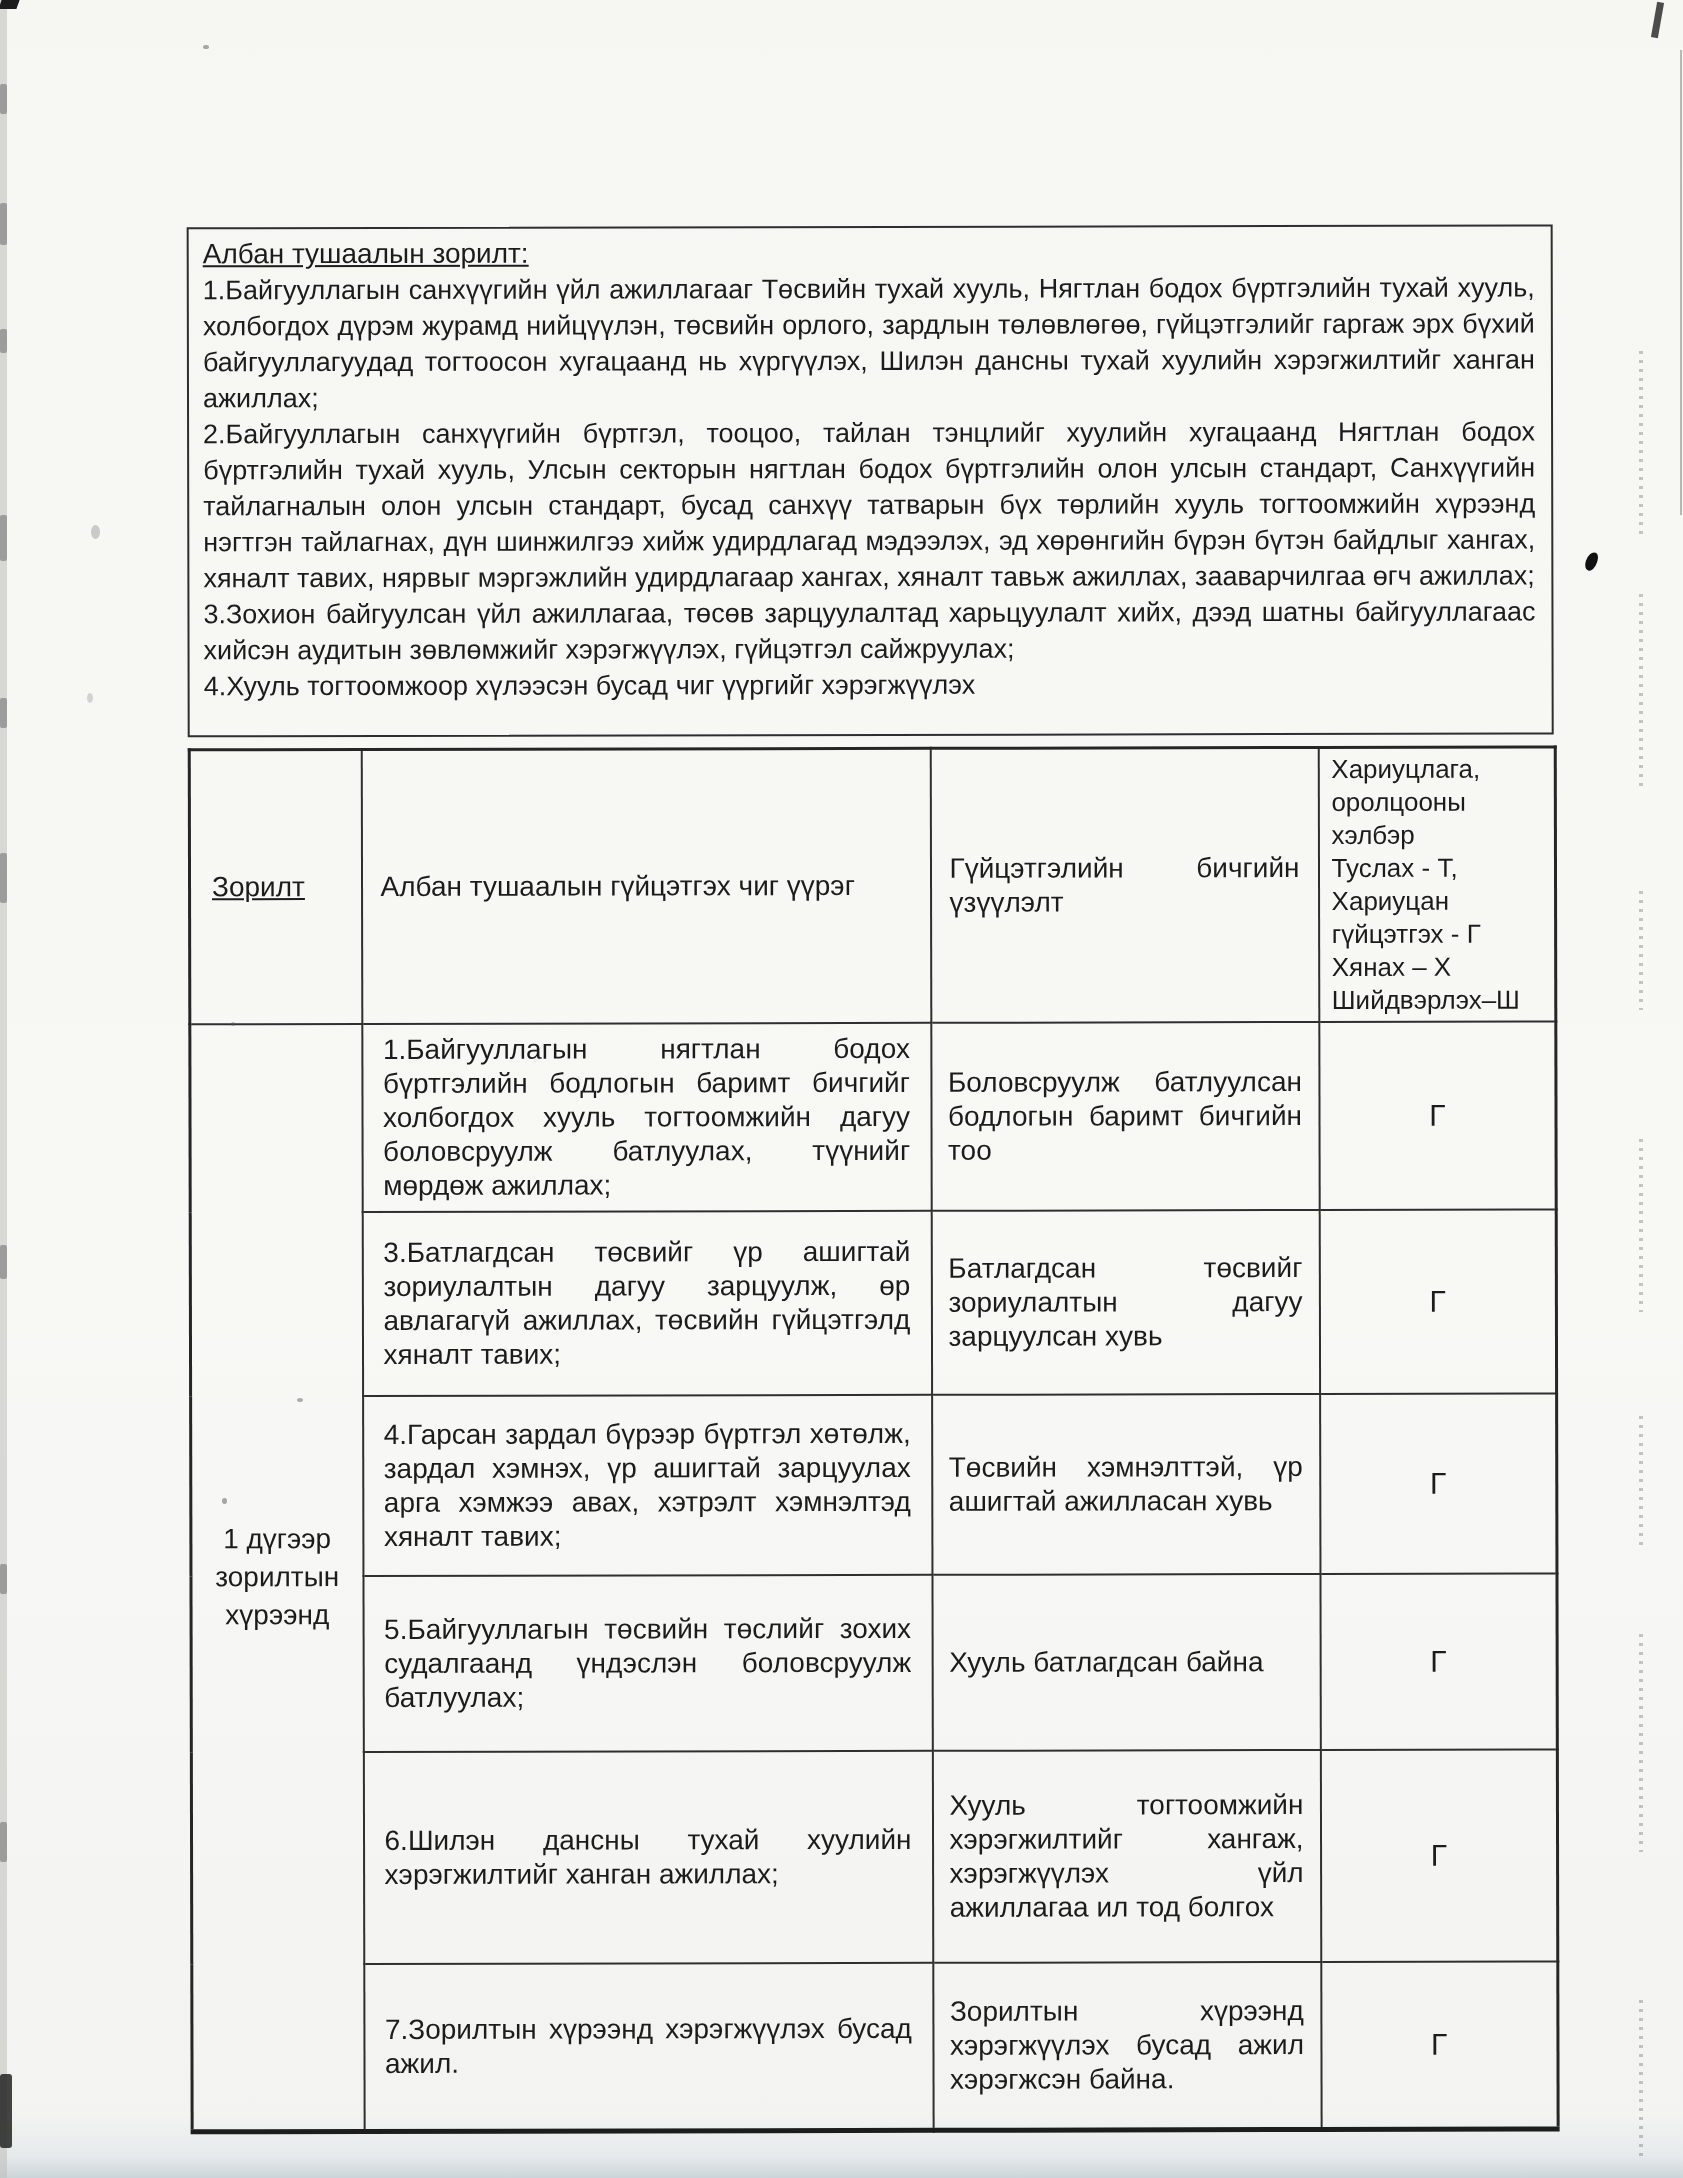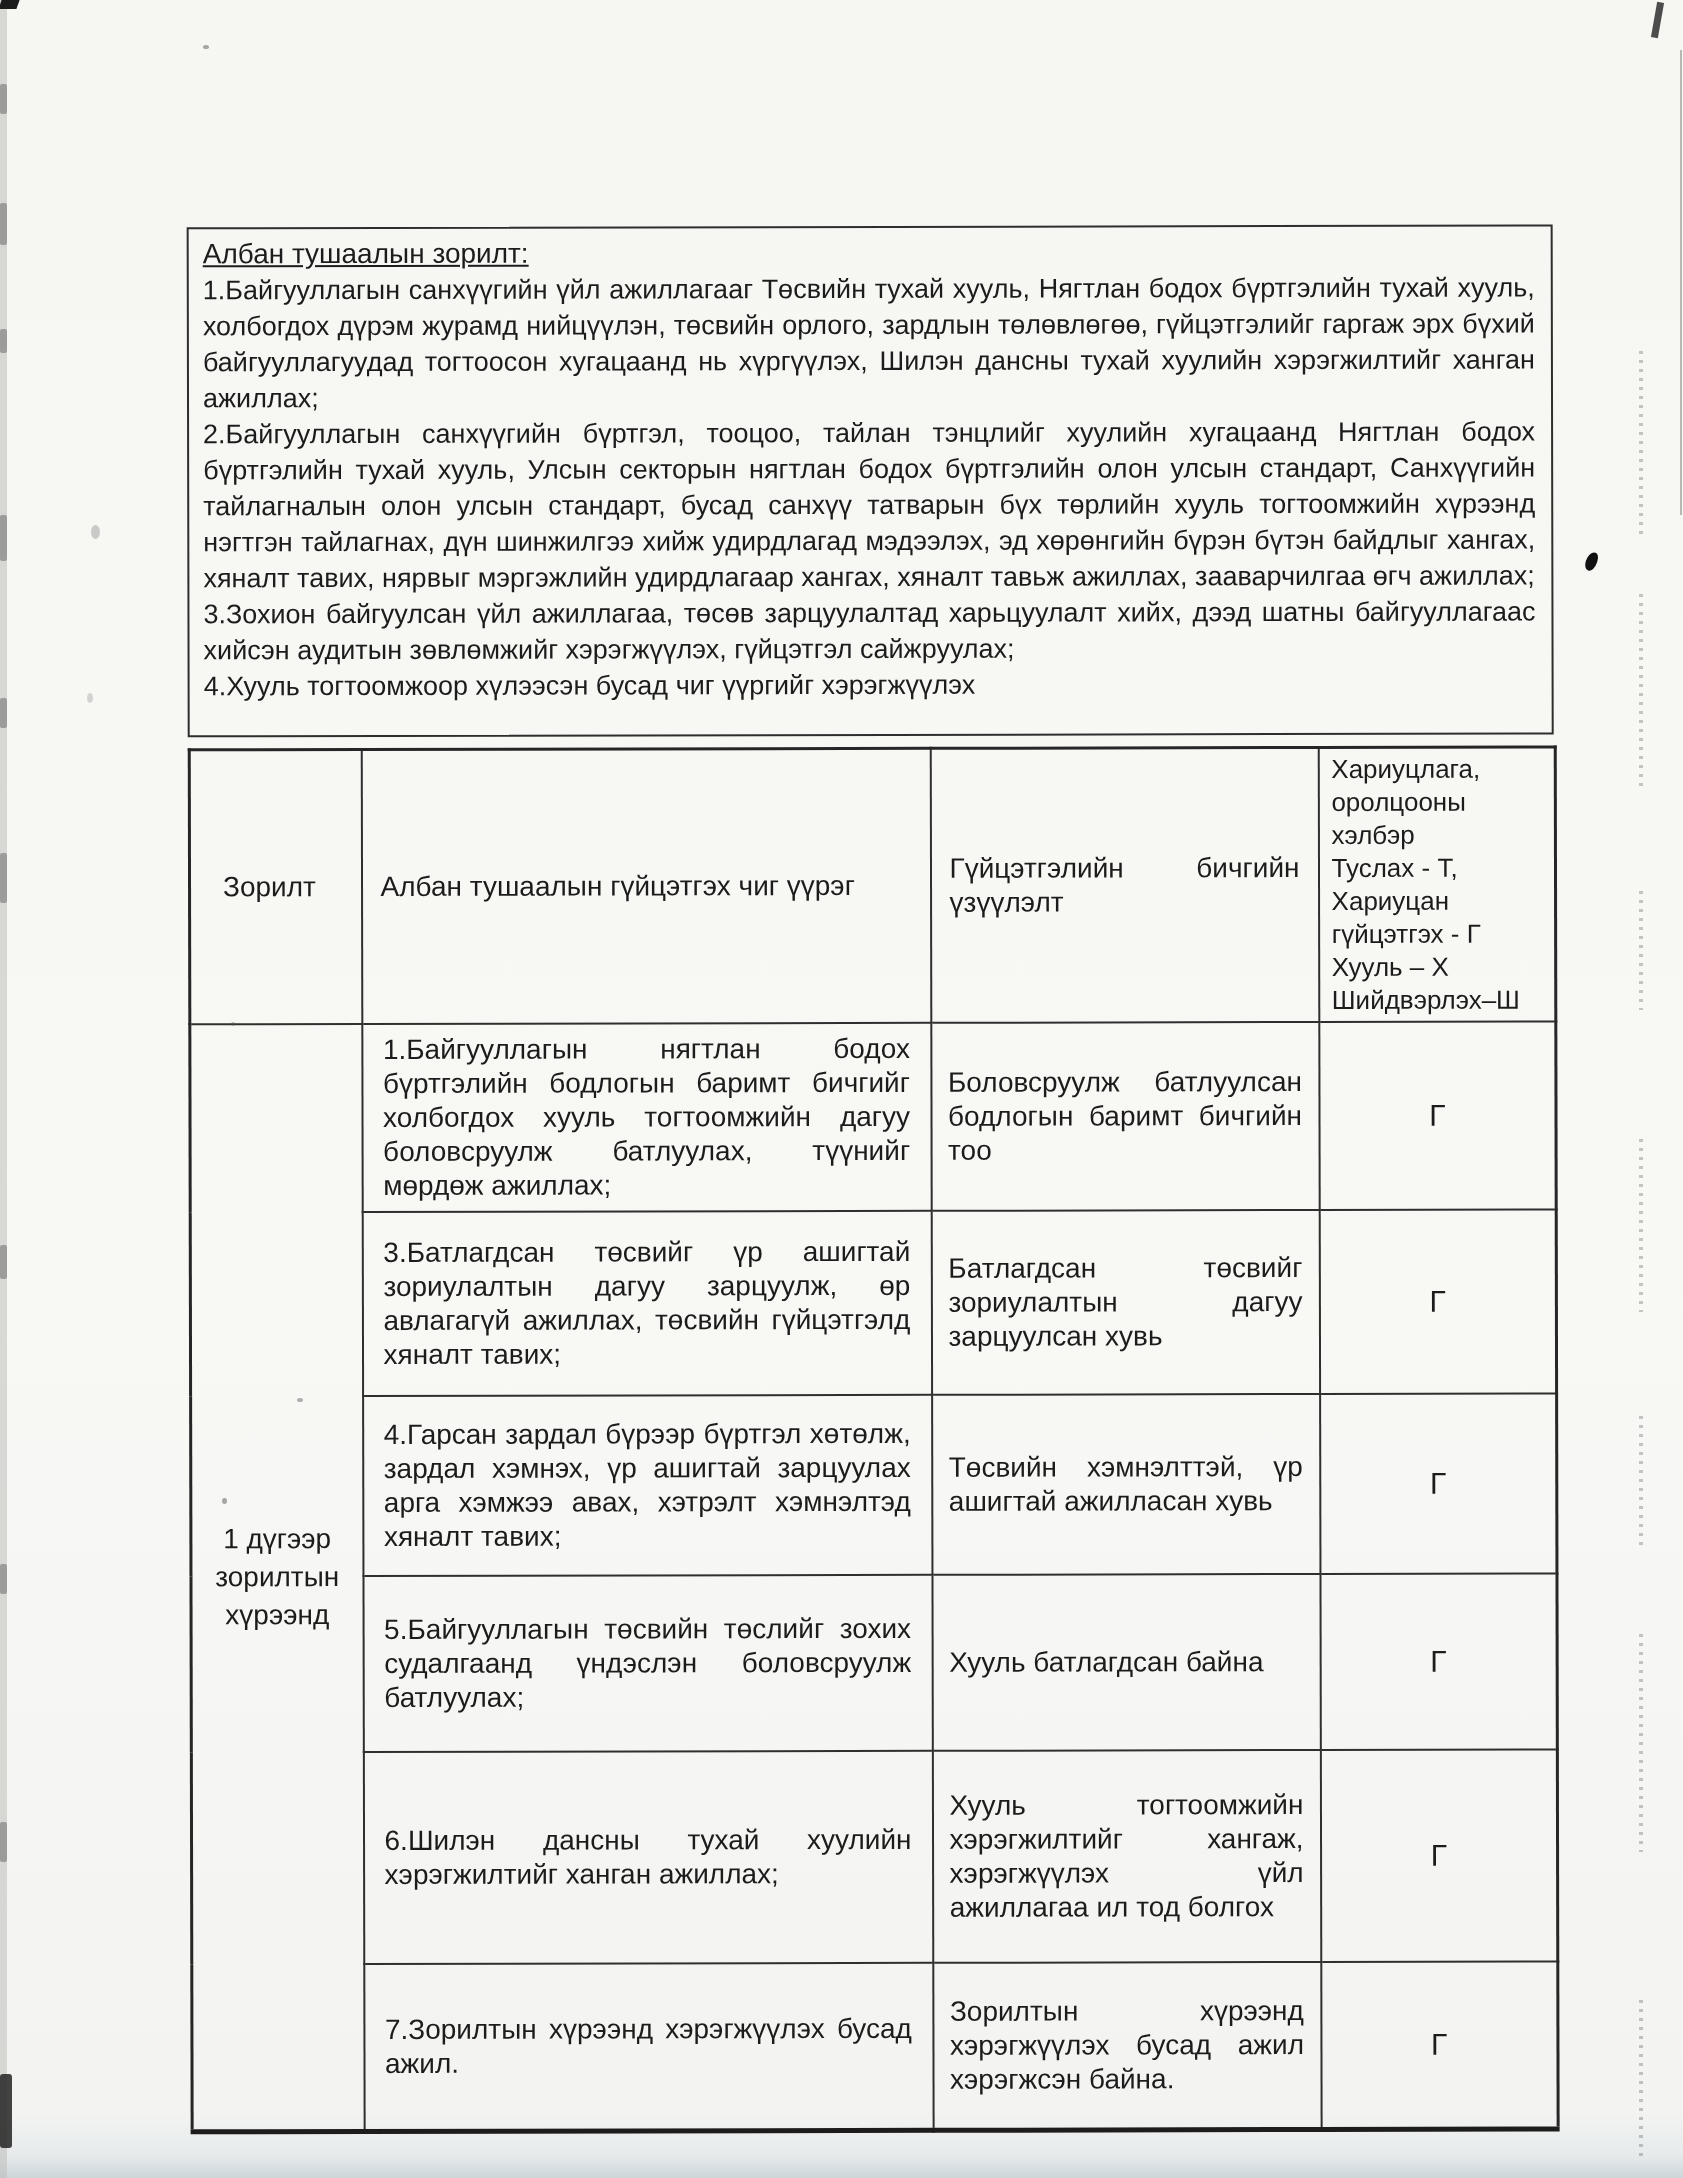--- a/index.html
+++ b/index.html
@@ -30,21 +30,21 @@
     position:absolute;left:188px;top:747px;width:1366px;
     border-collapse:collapse;table-layout:fixed;
     font-size:28px;line-height:34px;color:#1c1c1c;
   }
   .duty-table td,.duty-table th{
     border:2px solid #2f2f2f;box-sizing:border-box;
     font-weight:normal;vertical-align:middle;text-align:left;
     padding:8px 18px;overflow:hidden;
   }
   .duty-table{border:3px solid #262626;border-bottom:5px solid #1d1d1d;}
-  th.h-goal{padding-left:32px;}
+  th.h-goal{padding-left:21px;text-decoration:underline;}
   th.h-criteria{text-align:justify;}
   th.h-resp{
     vertical-align:top;white-space:pre-line;text-align:left;
     font-size:26px;line-height:33px;padding:4px 6px 4px 12px;
   }
   td.c-goal{text-align:center;padding:8px 10px;line-height:38px;}
   td.c-duty{text-align:justify;padding:8px 20px;}
   td.c-ind{text-align:justify;padding:8px 16px;margin-top:20px;}
   td.c-mark{text-align:center;font-size:30px;}
 
@@ -81,21 +81,21 @@
           <tr style="height:252px">
         <th class="h-goal">Зорилт</th>
         <th>Албан тушаалын гүйцэтгэх чиг үүрэг</th>
         <th class="h-criteria">Гүйцэтгэлийн бичгийн үзүүлэлт</th>
         <th class="h-resp">Хариуцлага,
 оролцооны
 хэлбэр
 Туслах - Т,
 Хариуцан
 гүйцэтгэх - Г
-Хууль – Х
+Хянах – Х
 Шийдвэрлэх–Ш</th>
       </tr>
       <tr style="height:180px">
         <td class="c-goal" rowspan="6">1 дүгээр зорилтын хүрээнд</td>
         <td class="c-duty">1.Байгууллагын нягтлан бодох бүртгэлийн бодлогын баримт бичгийг холбогдох хууль тогтоомжийн дагуу боловсруулж батлуулах, түүнийг мөрдөж ажиллах;</td>
         <td class="c-ind">Боловсруулж батлуулсан бодлогын баримт бичгийн тоо</td>
         <td class="c-mark">Г</td>
       </tr>
       <tr style="height:184px">
         <td class="c-duty">3.Батлагдсан төсвийг үр ашигтай зориулалтын дагуу зарцуулж, өр авлагагүй ажиллах, төсвийн гүйцэтгэлд хяналт тавих;</td>

